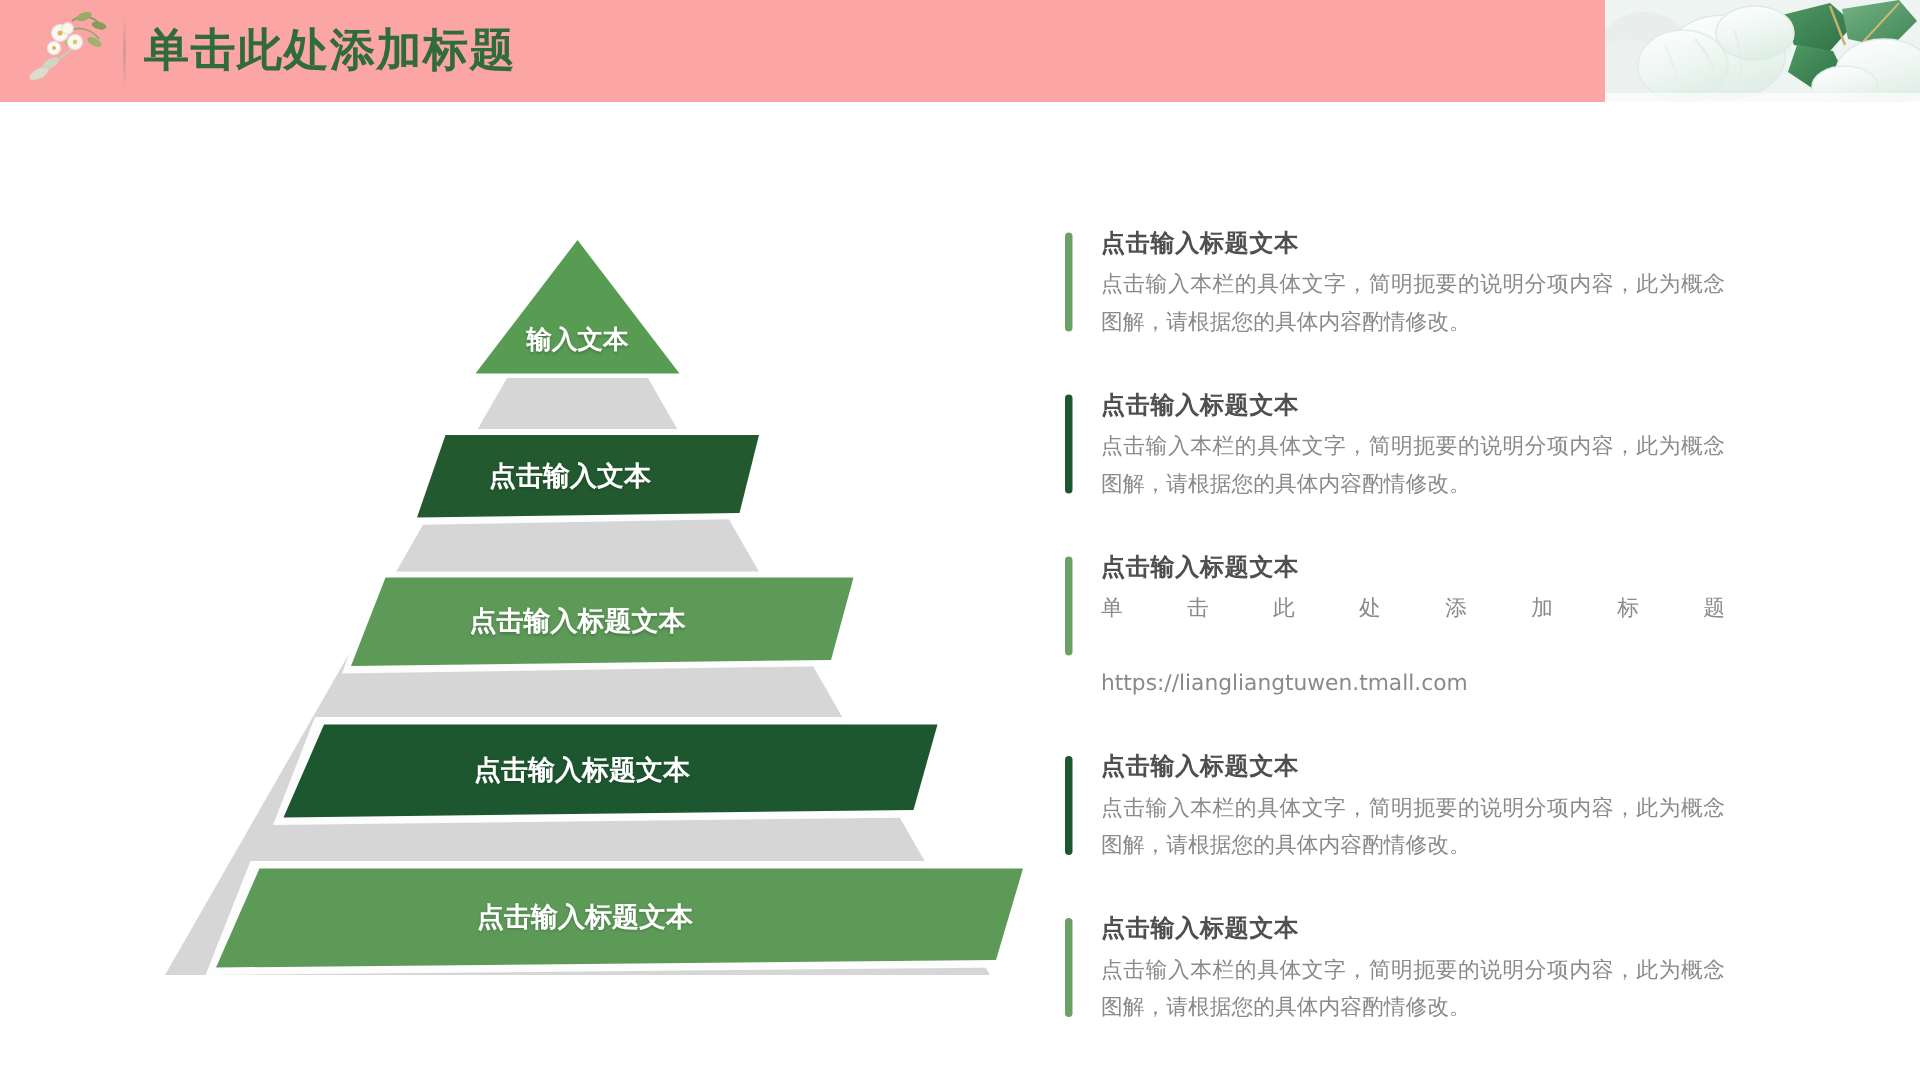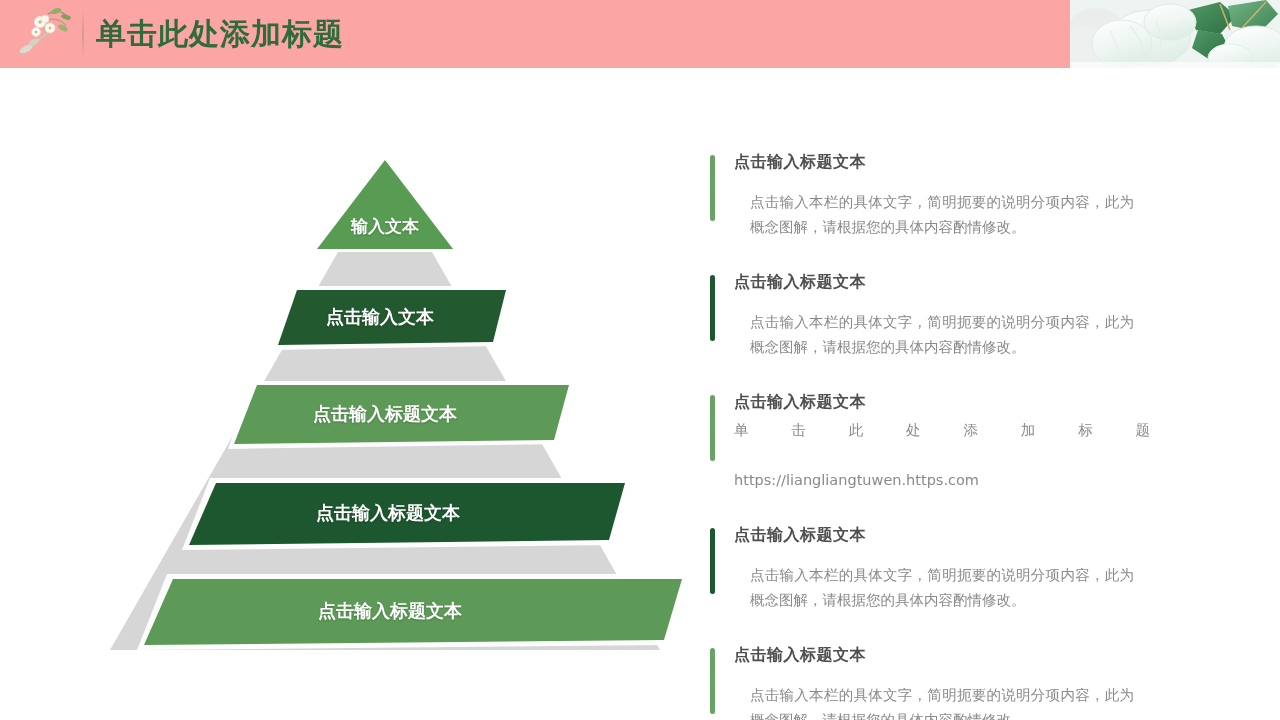--- a/index.html
+++ b/index.html
@@ -51,21 +51,21 @@
   }
   .item{position:relative;padding-left:24px;margin-bottom:28px;}
   .item-bar{
     position:absolute;left:0;top:5px;width:5px;height:66px;border-radius:3px;
   }
   .item-title{
     font-size:16px;font-weight:bold;color:#4f4f4f;line-height:24px;
     margin:0 0 4px 0;letter-spacing:.5px;
   }
   .item-body{
-    font-size:14.5px;color:#8a8a8a;line-height:25px;margin:16px;
+    font-size:14.5px;color:#8a8a8a;line-height:25px;margin:0;
     text-align:justify;text-justify:inter-ideograph;
   }
   .item-body.just{text-align:justify;}
   .item-body .spread{
     display:block;text-align:justify;
   }
   .item-body .spread::after{
     content:"";display:inline-block;width:100%;
   }
   .item-url{
@@ -204,21 +204,21 @@
     <span class="item-bar" style="background:#1d5730;"></span>
     <p class="item-title">点击输入标题文本</p>
     <p class="item-body just">点击输入本栏的具体文字，简明扼要的说明分项内容，此为概念图解，请根据您的具体内容酌情修改。</p>
   </div>
 
   <div class="item" style="margin-bottom:30px;">
     <span class="item-bar" style="background:#6aa265;"></span>
     <p class="item-title">点击输入标题文本</p>
     <p class="item-body" style="margin:0;">
       <span class="spread">单击此处添加标题</span>
-      <span class="item-url">https://liangliangtuwen.https.com</span>
+      <span class="item-url">https://liangliangtuwen.tmall.com</span>
     </p>
   </div>
 
   <div class="item" style="margin-bottom:30px;">
     <span class="item-bar" style="background:#1d5730;"></span>
     <p class="item-title">点击输入标题文本</p>
     <p class="item-body just">点击输入本栏的具体文字，简明扼要的说明分项内容，此为概念图解，请根据您的具体内容酌情修改。</p>
   </div>
 
   <div class="item" style="margin-bottom:0;">

